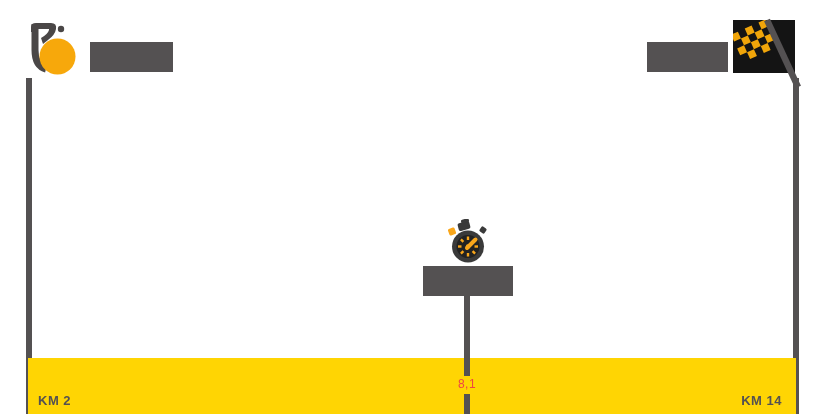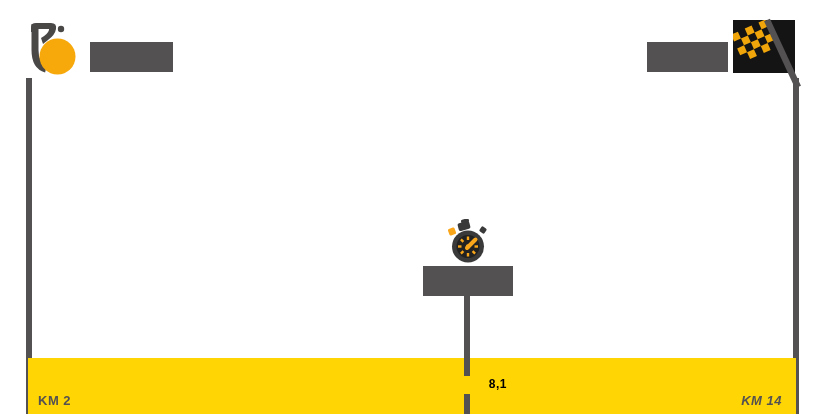--- a/index.html
+++ b/index.html
@@ -2,21 +2,21 @@
 <html><head>
 <meta charset="utf-8">
 <style>
   html,body{margin:0;padding:0;background:#fff;}
   .canvas{position:relative;width:825px;height:414px;background:#ffffff;overflow:hidden;
           font-family:"Liberation Sans",sans-serif;}
   .abs{position:absolute;}
   .plate{background:#545152;}
   .vline{position:absolute;width:6px;background:#545152;}
   .kmtext{position:absolute;color:#545152;font-weight:bold;font-size:13px;letter-spacing:0.5px;}
-  .midtext{position:absolute;color:#000000;font-weight:bold;font-size:12px;letter-spacing:0.5px;text-align:right;}
+  .midtext{position:absolute;color:#ef4444;font-weight:normal;font-size:12px;letter-spacing:0.5px;text-align:center;}
   .band{position:absolute;background:#FFD503;}
 </style>
 </head>
 <body>
 
 <div class="canvas">
 
   <svg class="abs" style="left:26px;top:12px;" width="52" height="64" viewBox="0 0 52 64">
     <path d="M9,12 V38 Q9,54 20,57" fill="none" stroke="#4a4747" stroke-width="7" stroke-linejoin="round"></path>
     <circle cx="31.5" cy="44.5" r="18" fill="#F7A80B"></circle>
@@ -82,15 +82,15 @@
   <div class="abs plate" style="left:423px;top:266px;width:90px;height:30px;"></div>
 
   <div class="vline" style="left:464px;top:296px;height:80px;"></div>
 
   <div class="midtext" style="left:427px;top:377px;width:80px;">8,1</div>
 
   <div class="vline" style="left:464px;top:394px;height:20px;"></div>
 
   <div class="kmtext" style="left:38px;top:393px;">KM 2</div>
 
-  <div class="kmtext" style="left:700px;top:393px;width:82px;text-align:right;font-style:italic;">KM 14</div>
+  <div class="kmtext" style="left:700px;top:393px;width:82px;text-align:right;">KM 14</div>
 
 </div>
 
 </body></html>

